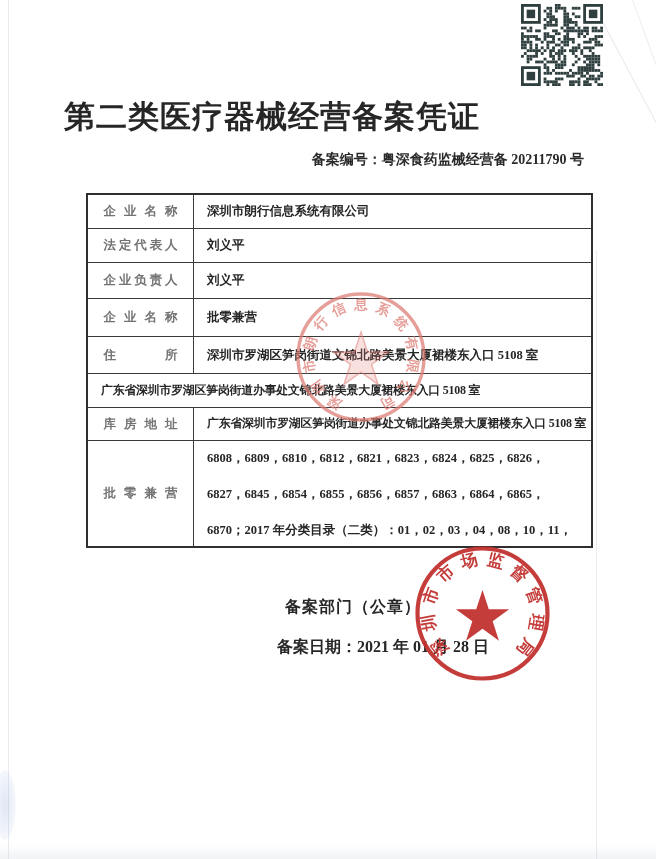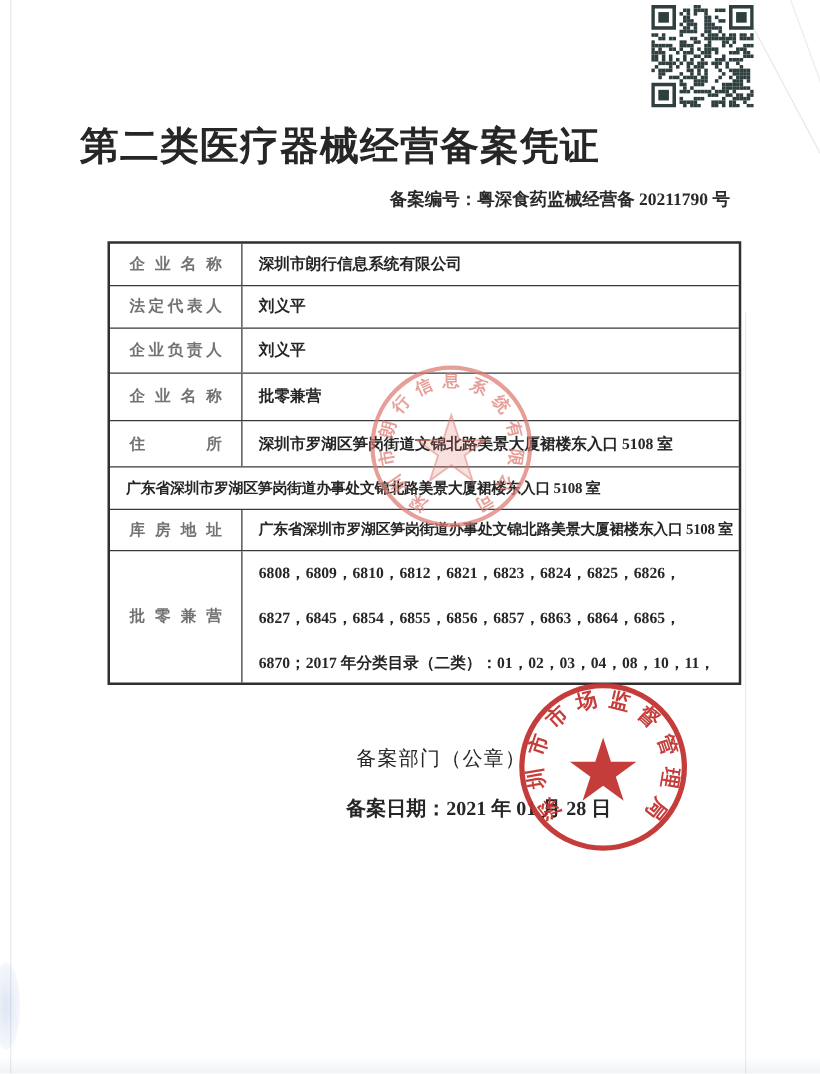--- a/index.html
+++ b/index.html
@@ -66,21 +66,21 @@
     overflow:hidden;
   }
   .t-row:nth-child(-n+7) .cell-value { white-space:nowrap; }
   .t-row:nth-child(6) .cell-value,
   .t-row:nth-child(7) .cell-value { font-size:11.9px; letter-spacing:-0.2px; }
   .t-row:nth-child(8) .cell-value { line-height:36px; white-space:normal; }
 
   
   .dept-line {
     position:absolute; left:285px; top:597px;
-    font-size:16px; font-weight:400; color:#262626; letter-spacing:1px;
+    font-size:16px; font-weight:700; color:#262626; letter-spacing:1px;
   }
   .date-line {
     position:absolute; left:277px; top:637px;
     font-size:16px; font-weight:700; color:#262626;
   }
 
   
   .seal { position:absolute; pointer-events:none; }
   .seal-company   { left:294px; top:290px; width:134px; height:134px; opacity:0.72; }
   .seal-authority { left:413px; top:544px; width:139px; height:139px; opacity:0.95; }

